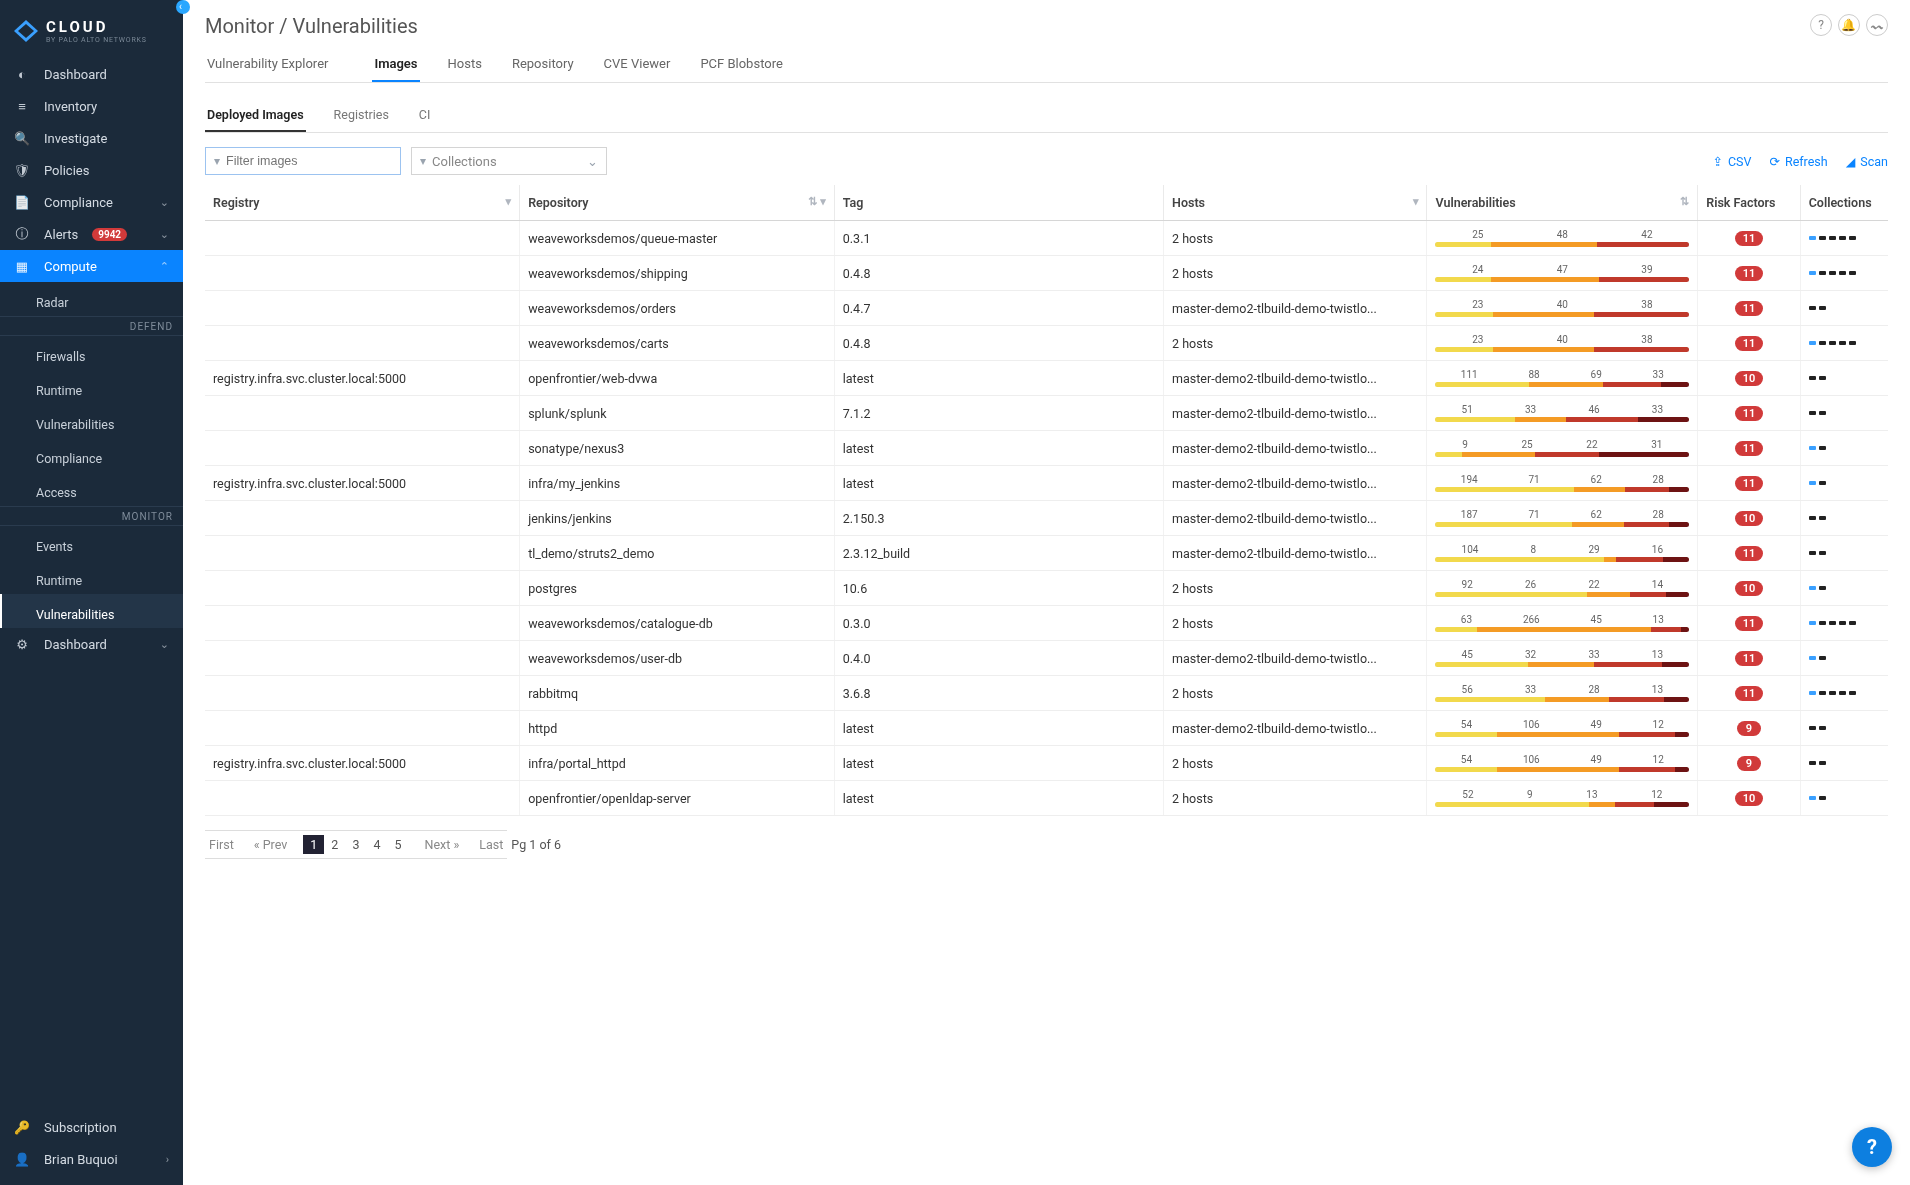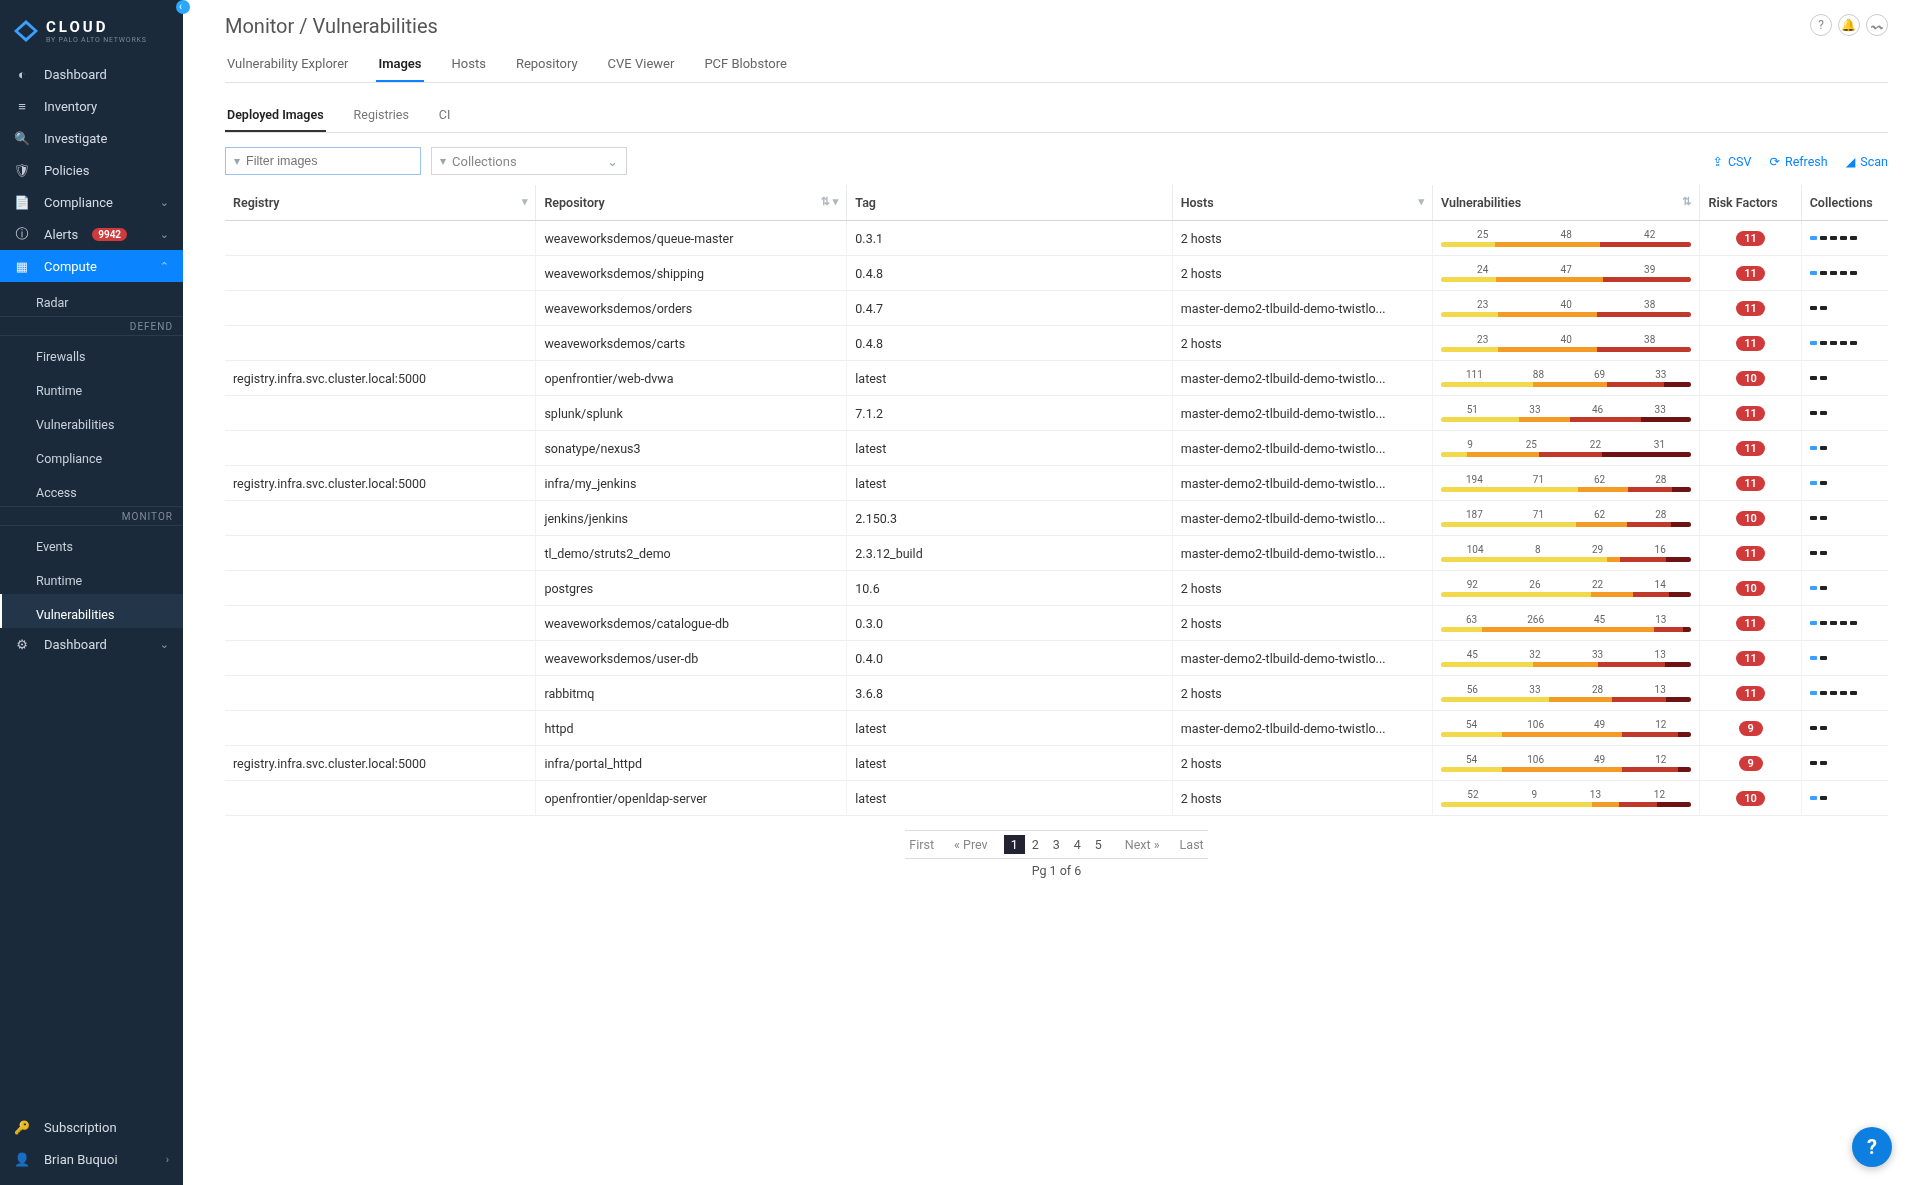--- a/index.html
+++ b/index.html
@@ -21,29 +21,29 @@
 .nav-item .chev { margin-left:auto; opacity:.6; font-size:11px;}
 .alert-badge { background:#d13a3a; color:#fff; font-size:10px; border-radius:8px; padding:1px 6px; font-weight:600;}
 .sub-item { padding:13px 14px 6px 36px; font-size:12.5px; color:#c8d0d9; cursor:pointer;}
 .sub-item.active { border-left:2px solid #fff; padding-left:34px; color:#fff; background:#233548;}
 .sub-head { font-size:10px; letter-spacing:1px; color:#7f8c9a; text-align:right; padding:4px 10px 3px 36px; border-top:1px solid #2a3b4e; border-bottom:1px solid #2a3b4e;}
 .side-footer { padding:10px 0; }
 .collapse-badge { position:absolute; top:0; right:-7px; width:14px; height:14px; background:#2aa7ff; border-radius:50%;}
 .collapse-badge::before { content:"‹"; color:#fff; font-size:10px; position:relative; left:3px; top:-2px;}
 
 
-.main { flex:1; display:flex; flex-direction:column; overflow:hidden;padding-left:20px; }
+.main { flex:1; display:flex; flex-direction:column; overflow:hidden; }
 .header { padding:14px 22px 0 22px; }
 .crumb { font-size:20px; color:#555; font-weight:400;}
 .header-row { display:flex; align-items:flex-start;}
 .header-icons { margin-left:auto; display:flex; gap:6px;}
 .round-btn { width:22px; height:22px; border:1px solid #ccc; border-radius:50%; display:flex; align-items:center; justify-content:center; color:#888; font-size:12px; cursor:pointer;}
 .main-tabs { display:flex; gap:26px; margin-top:10px; border-bottom:1px solid #e1e1e1; }
 .main-tab { padding:8px 2px 9px 2px; font-size:13px; color:#666; cursor:pointer; }
-.main-tab.active { color:#222; font-weight:600; border-bottom:2px solid #0a84ff; }
+.main-tab.active { color:#222; font-weight:600; border-bottom:2px solid #0a84ff;margin-left:16px; }
 .content { padding:18px 22px; overflow:auto; flex:1;}
 .sub-tabs { display:flex; gap:26px; border-bottom:1px solid #e1e1e1;}
 .sub-tab { padding:6px 2px 8px 2px; font-size:12.5px; color:#777; cursor:pointer;}
 .sub-tab.active { color:#222; font-weight:600; border-bottom:2px solid #333;}
 .toolbar { display:flex; align-items:center; gap:10px; margin:14px 0 10px 0;}
 .filter-box { border:1px solid #9cc3f0; height:28px; display:flex; align-items:center; padding:0 8px; gap:6px; width:196px; color:#888;}
 .filter-box.gray { border-color:#d4d4d4; width:196px; justify-content:space-between;}
 .filter-box input { border:none; outline:none; font-size:12.5px; flex:1; color:#ef4444;}
 .filter-box .funnel { color:#9aa4af; font-size:12px;}
 .toolbar-right { margin-left:auto; display:flex; gap:18px; align-items:center; }
@@ -57,21 +57,21 @@
 td:last-child{border-right:none;}
 .col-registry{width:215px;} .col-repo{width:215px;} .col-tag{width:225px;} .col-hosts{width:180px;} .col-vuln{width:185px;} .col-risk{width:70px;} .col-coll{width:60px;}
 .th-icons { float:right; color:#b0b6bf; font-size:11px;}
 .vuln-cell { }
 .vuln-nums { display:flex; justify-content:space-around; font-size:10px; color:#666; margin-bottom:2px;}
 .vuln-bar { display:flex; height:5px; border-radius:3px; overflow:hidden; background:#e8eaec;}
 .vuln-seg { height:100%;}
 .risk-pill { display:inline-block; background:#d13a3a; color:#fff; font-size:11px; font-weight:600; border-radius:9px; padding:1px 8px; min-width:24px; text-align:center;}
 .coll-dots { display:flex; gap:3px; align-items:center;}
 .cd { width:7px; height:4px; border-radius:1px;}
-.pager { display:flex; flex-direction:column; align-items:center; margin:14px 0 30px 0; gap:4px; color:#555; font-size:12.5px;}
+.pager { display:flex; flex-direction:row; align-items:center; margin:14px 0 30px 0; gap:4px; color:#555; font-size:12.5px;}
 .pager-row { display:flex; gap:12px; align-items:center;}
 .pg-btn { color:#888; cursor:pointer; padding:2px 4px;}
 .pg-num { padding:2px 7px; cursor:pointer;}
 .pg-num.active { background:#223; color:#fff;}
 .pager-row.bordered { border-top:1px solid #ddd; border-bottom:1px solid #ddd; padding:4px 0;}
 
 
 .help-fab { position:fixed; right:18px; bottom:18px; width:40px; height:40px; border-radius:50%; background:#0d7fe0; color:#fff; display:flex; align-items:center; justify-content:center; font-size:20px; font-weight:700; box-shadow:0 2px 8px rgba(0,0,0,.25); cursor:pointer;}
 </style>
 </head>

